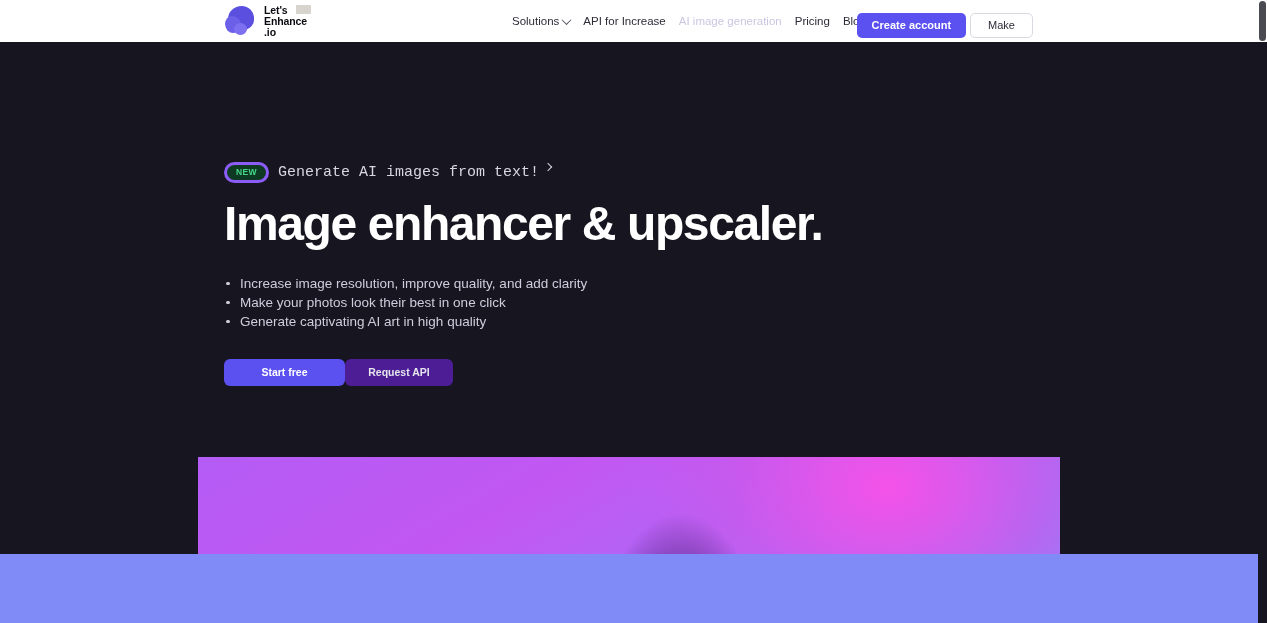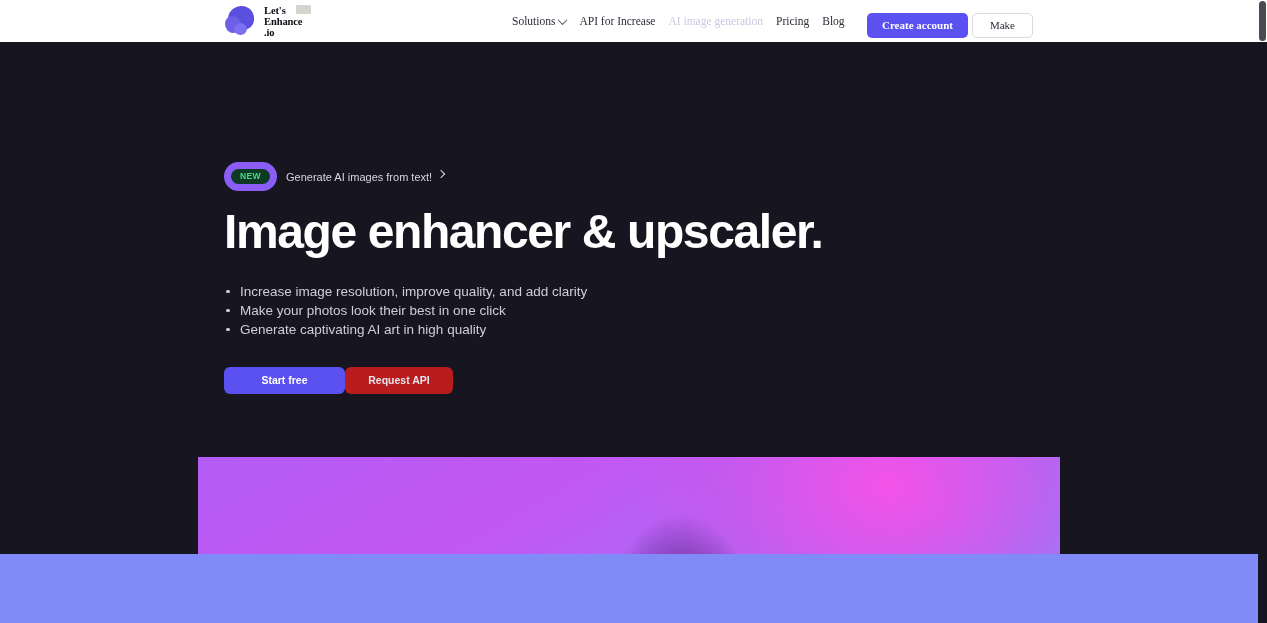--- a/index.html
+++ b/index.html
@@ -30,21 +30,20 @@
   
   .header {
     position: absolute;
     left: 0; top: 0;
     width: 1258px;
     height: 42px;
     background: #ffffff;
     display: flex;
     align-items: center;
     z-index: 20;
-    font-family: Liberation Serif, serif;
   }
 
   .brand {
     position: absolute;
     left: 224px;
     top: 4px;
     display: flex;
     align-items: center;
     gap: 6px;
     text-decoration: none;
@@ -177,37 +176,38 @@
   }
 
   .badge-row {
     display: flex;
     align-items: center;
     gap: 9px;
     margin-bottom: 15px;
   }
   .badge-new {
     background: #0e3a24;
-    border: 7px solid #8b5cf6;
+    border: 3px solid #8b5cf6;
     color: #45d98a;
     font-size: 8.5px;
     font-weight: 700;
     letter-spacing: 0.4px;
     border-radius: 999px;
     padding: 3px 9px 3.5px;
     line-height: 1;
   }
   .badge-link {
-    font-size: 11px;
+    font-size: 15px;
     color: #d7d6e2;
     text-decoration: none;
     display: flex;
     align-items: flex-start;
     gap: 6px;
     cursor: pointer;
+    font-family: Liberation Mono, monospace;
   }
   .badge-link .arrow {
     width: 6px; height: 6px;
     border-top: 1.3px solid #d7d6e2;
     border-right: 1.3px solid #d7d6e2;
     transform: rotate(45deg);
     display: inline-block;
   }
 
   .hero-title {
@@ -248,21 +248,21 @@
     font-size: 10.5px;
     font-weight: 700;
     border: none;
     border-radius: 6px;
     width: 121px;
     height: 27px;
     cursor: pointer;
     font-family: inherit;
   }
   .btn-api {
-    background: #b91c1c;
+    background: #4c1d95;
     color: #e6e5ee;
     font-size: 10.5px;
     font-weight: 700;
     border: none;
     border-radius: 6px;
     width: 108px;
     height: 27px;
     cursor: pointer;
     font-family: inherit;
   }

